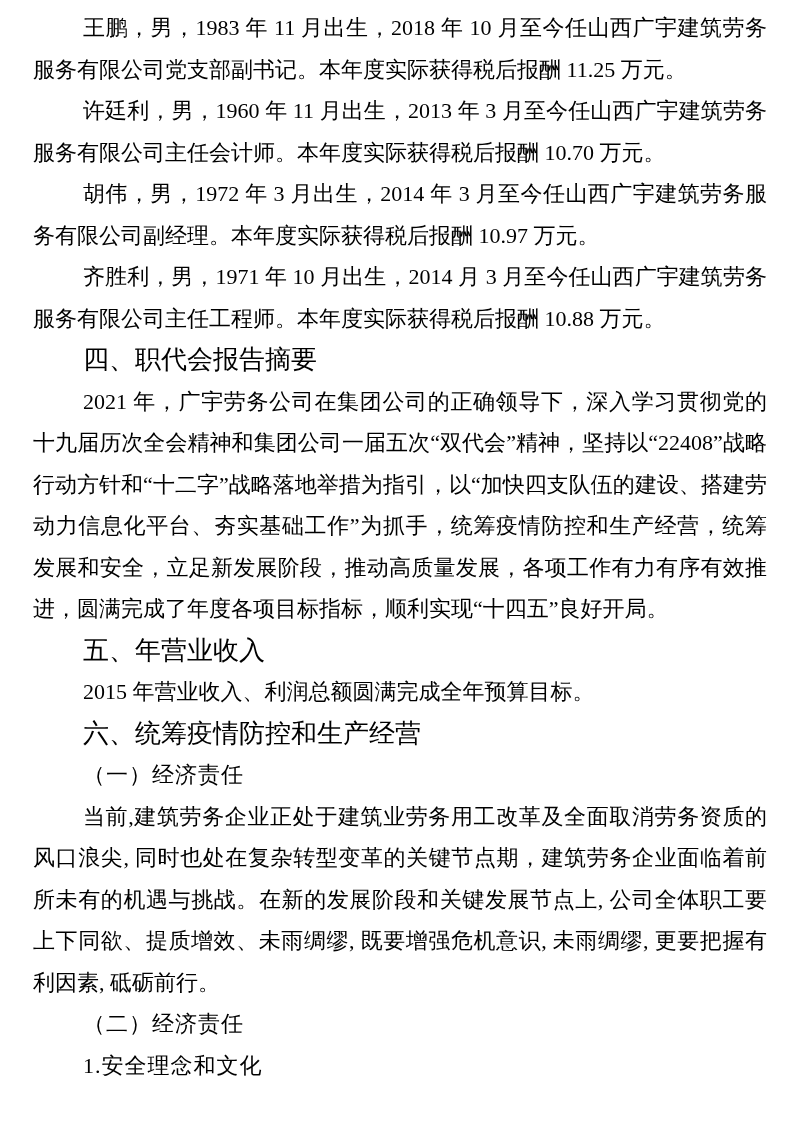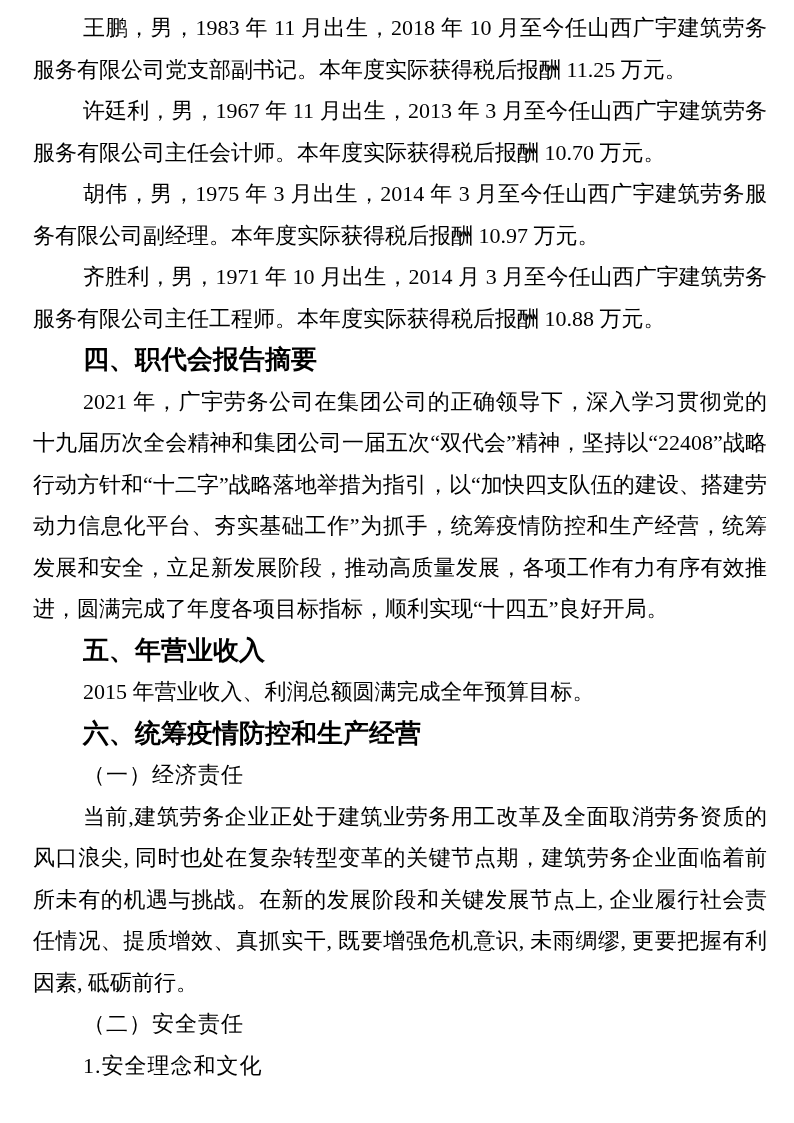--- a/index.html
+++ b/index.html
@@ -25,39 +25,39 @@
   .page p {
     margin: 0;
     line-height: 41.5px;
     text-indent: 50px;
     text-align: justify;
     text-justify: inter-ideograph;
     word-break: break-all;
   }
   .page p.heading {
     font-family: "Liberation Sans", "DejaVu Sans", sans-serif;
-    font-weight: 700;
+    font-weight: 400;
     font-size: 26px;
     text-align: left;
   }
   .page p.subheading {
     letter-spacing: 1px;
     font-family: Liberation Serif, serif;
   }
 </style>
 </head>
 <body>
 
 <div class="page">
   <p class="body">王鹏，男，1983 年 11 月出生，2018 年 10 月至今任山西广宇建筑劳务服务有限公司党支部副书记。本年度实际获得税后报酬 11.25 万元。</p>
-  <p class="body">许廷利，男，1967 年 11 月出生，2013 年 3 月至今任山西广宇建筑劳务服务有限公司主任会计师。本年度实际获得税后报酬 10.70 万元。</p>
-  <p class="body">胡伟，男，1975 年 3 月出生，2014 年 3 月至今任山西广宇建筑劳务服务有限公司副经理。本年度实际获得税后报酬 10.97 万元。</p>
+  <p class="body">许廷利，男，1960 年 11 月出生，2013 年 3 月至今任山西广宇建筑劳务服务有限公司主任会计师。本年度实际获得税后报酬 10.70 万元。</p>
+  <p class="body">胡伟，男，1972 年 3 月出生，2014 年 3 月至今任山西广宇建筑劳务服务有限公司副经理。本年度实际获得税后报酬 10.97 万元。</p>
   <p class="body">齐胜利，男，1971 年 10 月出生，2014 月 3 月至今任山西广宇建筑劳务服务有限公司主任工程师。本年度实际获得税后报酬 10.88 万元。</p>
   <p class="heading">四、职代会报告摘要</p>
   <p class="body">2021 年，广宇劳务公司在集团公司的正确领导下，深入学习贯彻党的十九届历次全会精神和集团公司一届五次“双代会”精神，坚持以“22408”战略行动方针和“十二字”战略落地举措为指引，以“加快四支队伍的建设、搭建劳动力信息化平台、夯实基础工作”为抓手，统筹疫情防控和生产经营，统筹发展和安全，立足新发展阶段，推动高质量发展，各项工作有力有序有效推进，圆满完成了年度各项目标指标，顺利实现“十四五”良好开局。</p>
   <p class="heading">五、年营业收入</p>
   <p class="body">2015 年营业收入、利润总额圆满完成全年预算目标。</p>
   <p class="heading">六、统筹疫情防控和生产经营</p>
   <p class="subheading">（一）经济责任</p>
-  <p class="body">当前,建筑劳务企业正处于建筑业劳务用工改革及全面取消劳务资质的风口浪尖, 同时也处在复杂转型变革的关键节点期，建筑劳务企业面临着前所未有的机遇与挑战。在新的发展阶段和关键发展节点上, 企业履行社会责任情况、提质增效、真抓实干, 既要增强危机意识, 未雨绸缪, 更要把握有利因素, 砥砺前行。</p>
-  <p class="subheading">（二）安全责任</p>
+  <p class="body">当前,建筑劳务企业正处于建筑业劳务用工改革及全面取消劳务资质的风口浪尖, 同时也处在复杂转型变革的关键节点期，建筑劳务企业面临着前所未有的机遇与挑战。在新的发展阶段和关键发展节点上, 公司全体职工要上下同欲、提质增效、未雨绸缪, 既要增强危机意识, 未雨绸缪, 更要把握有利因素, 砥砺前行。</p>
+  <p class="subheading">（二）经济责任</p>
   <p class="subheading">1.安全理念和文化</p>
 </div>
 
 </body></html>

